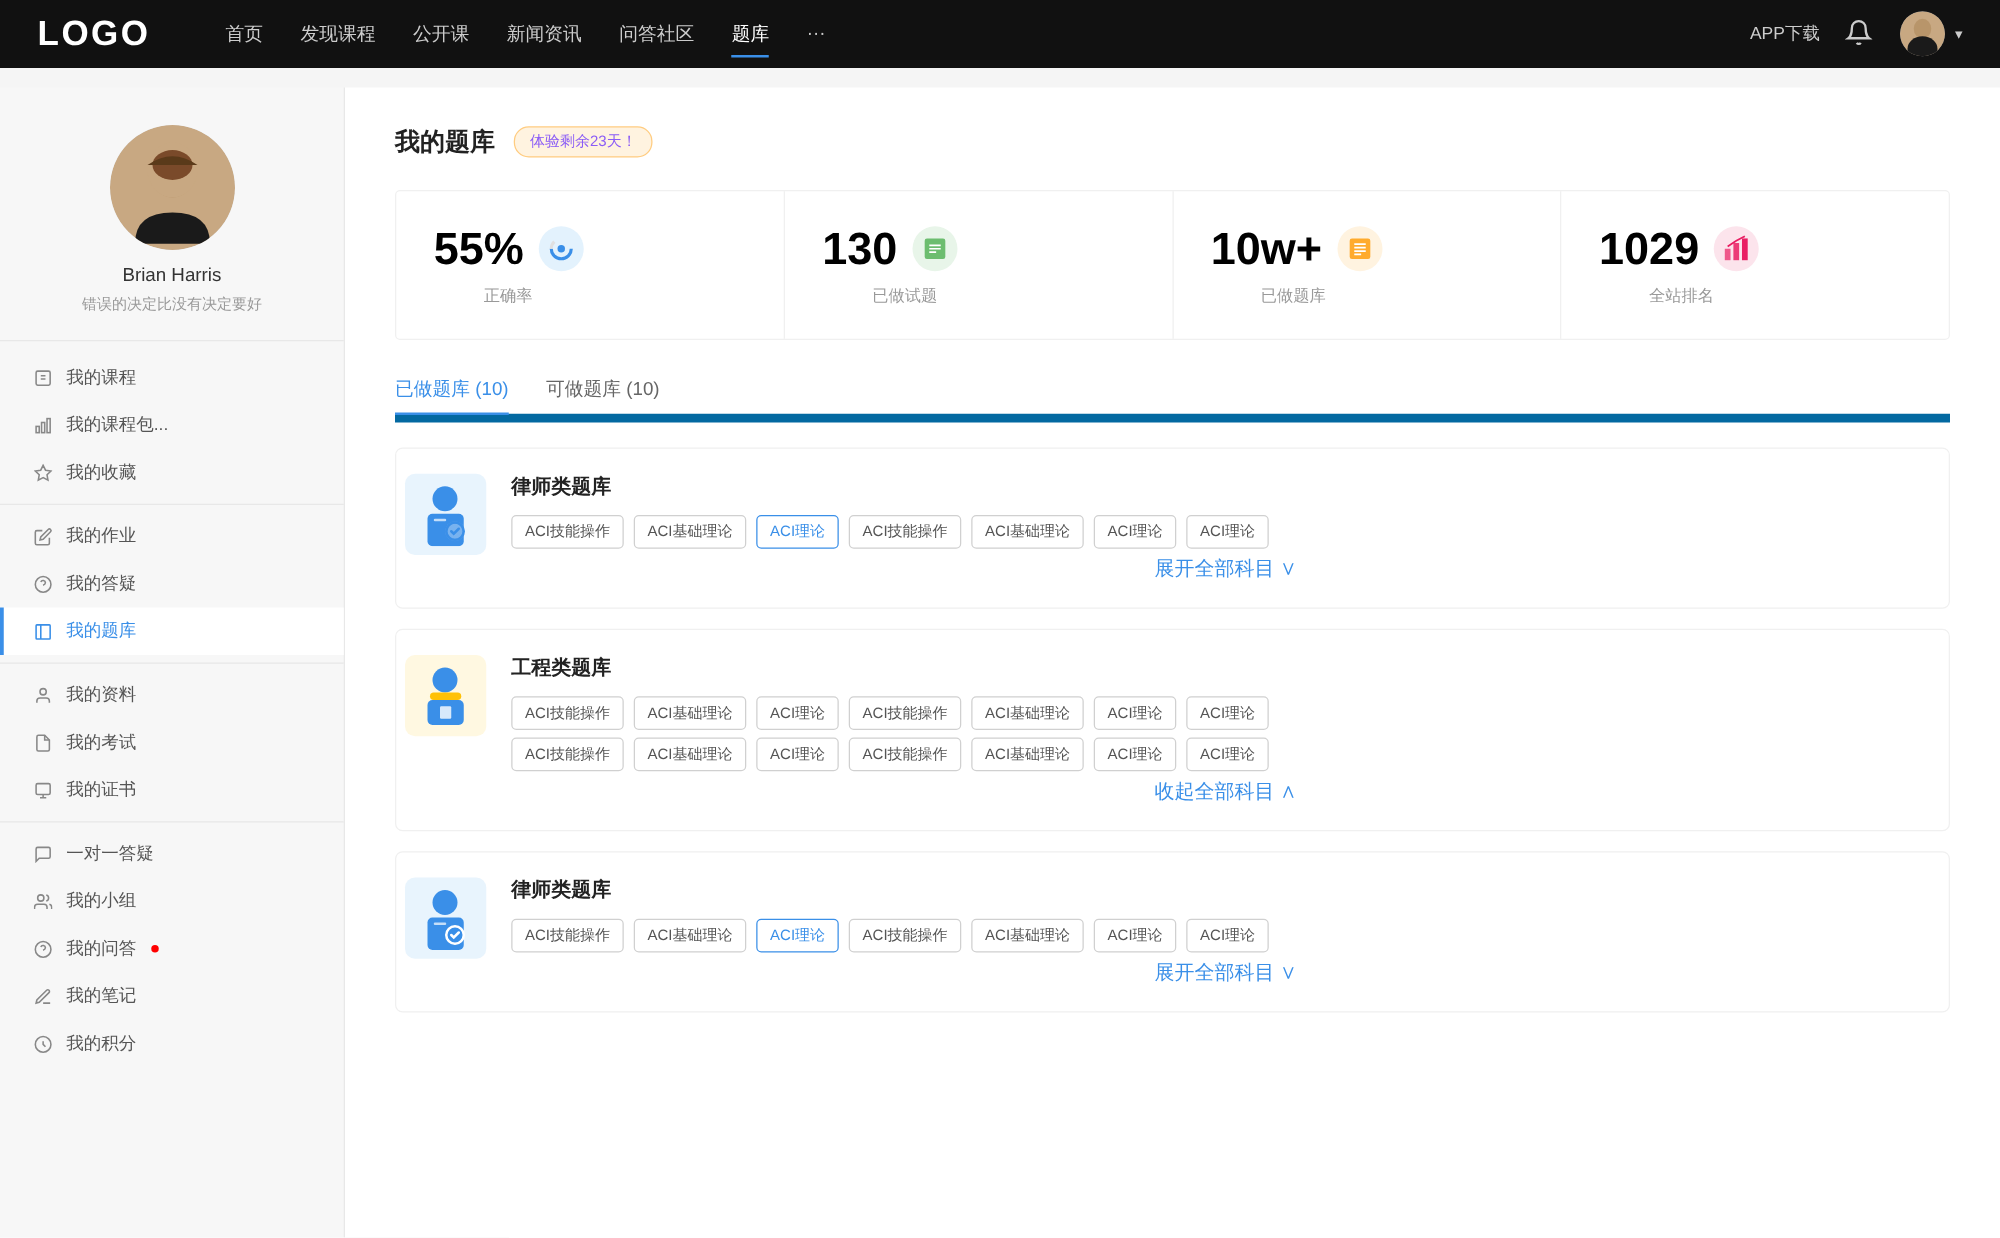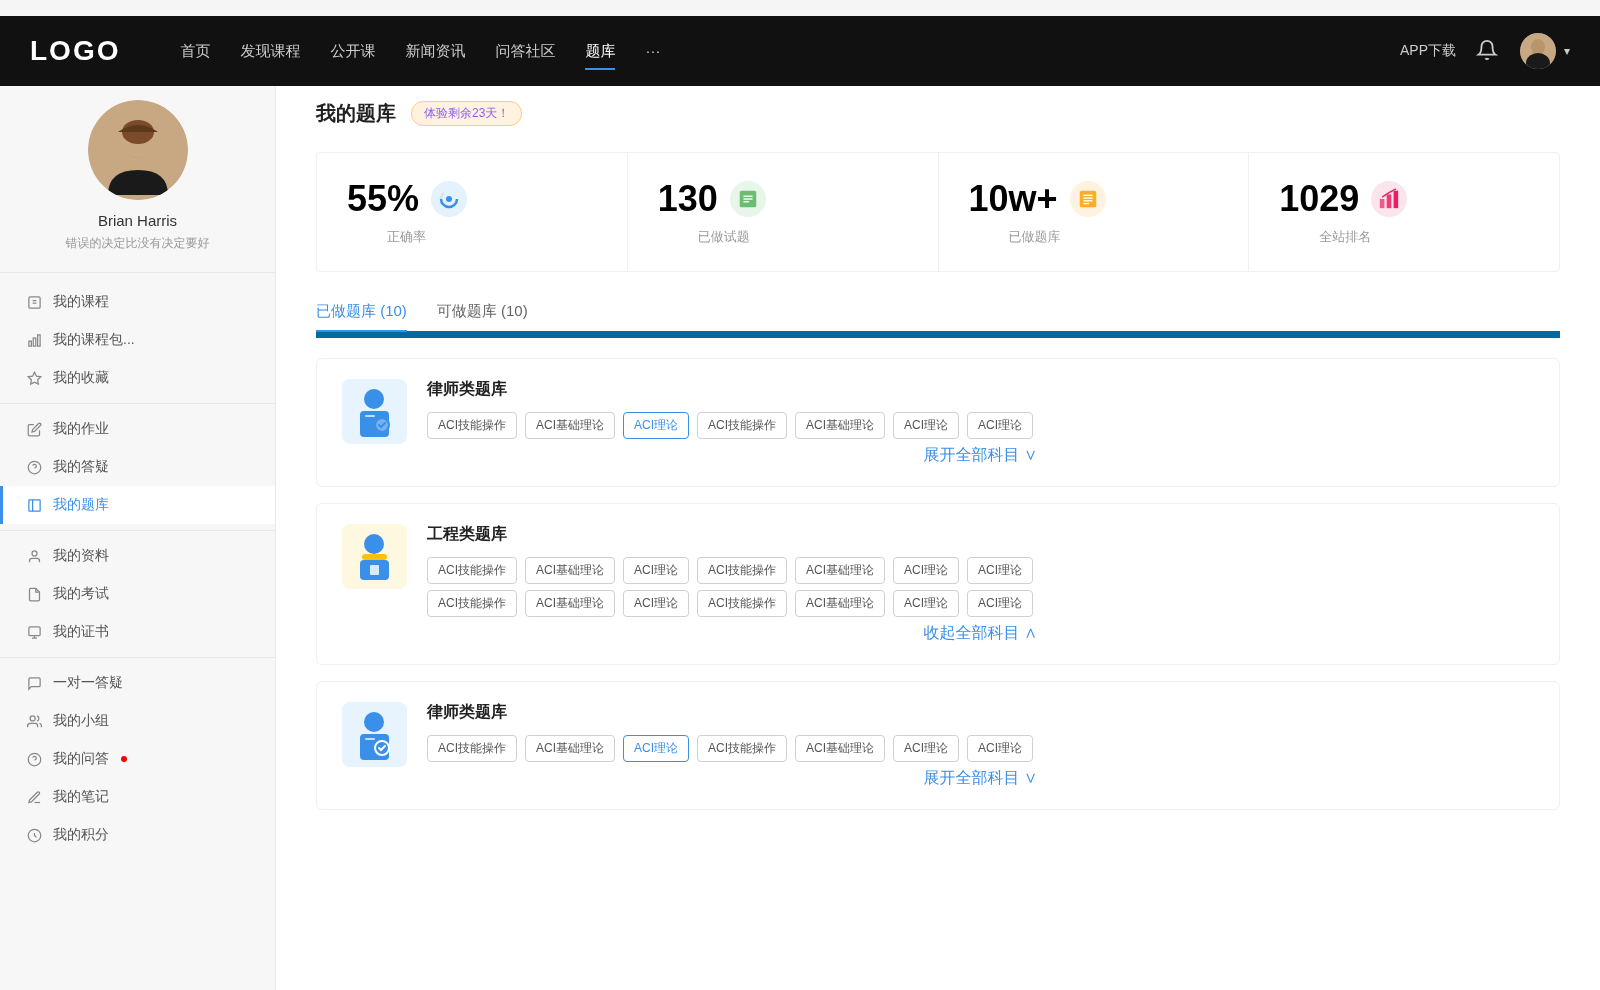--- a/index.html
+++ b/index.html
@@ -1,27 +1,27 @@
 <!DOCTYPE html>
 <html><head>
   <meta charset="utf-8">
   <style>
     * { box-sizing: border-box; margin: 0; padding: 0; }
     body { font-family: -apple-system, BlinkMacSystemFont, 'PingFang SC', 'Microsoft YaHei', sans-serif; background: #f5f5f5; min-height: 990px; }
 
     
     .navbar {
       background: #111;
-      height: 70px;
+      height: 54px;
       display: flex;
       align-items: center;
       padding: 0 30px;
       color: #fff;
       position: fixed;
-      top: 16px; left: 0; right: 0;
+      top: 0; left: 0; right: 0;
       z-index: 100;
     }
     .navbar-logo {
       font-size: 28px;
       font-weight: bold;
       color: #fff;
       margin-right: 60px;
       letter-spacing: 2px;
     }
     .navbar-nav {
@@ -267,21 +267,21 @@
       bottom: -1px;
       left: 0; right: 0;
       height: 2px;
       background: #3a8fe8;
     }
 
     
     .bank-card {
       border: 1px solid #f0f0f0;
       border-radius: 6px;
-      padding: 20px 25px;
+      padding: 20px 7px;
       margin-bottom: 16px;
       display: flex;
       align-items: flex-start;
       gap: 20px;
     }
     .bank-icon {
       width: 65px;
       height: 65px;
       border-radius: 8px;
       background: #e8f4fd;

